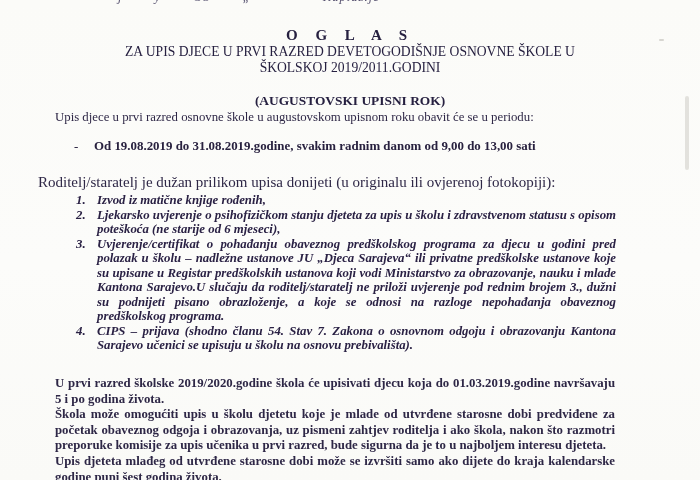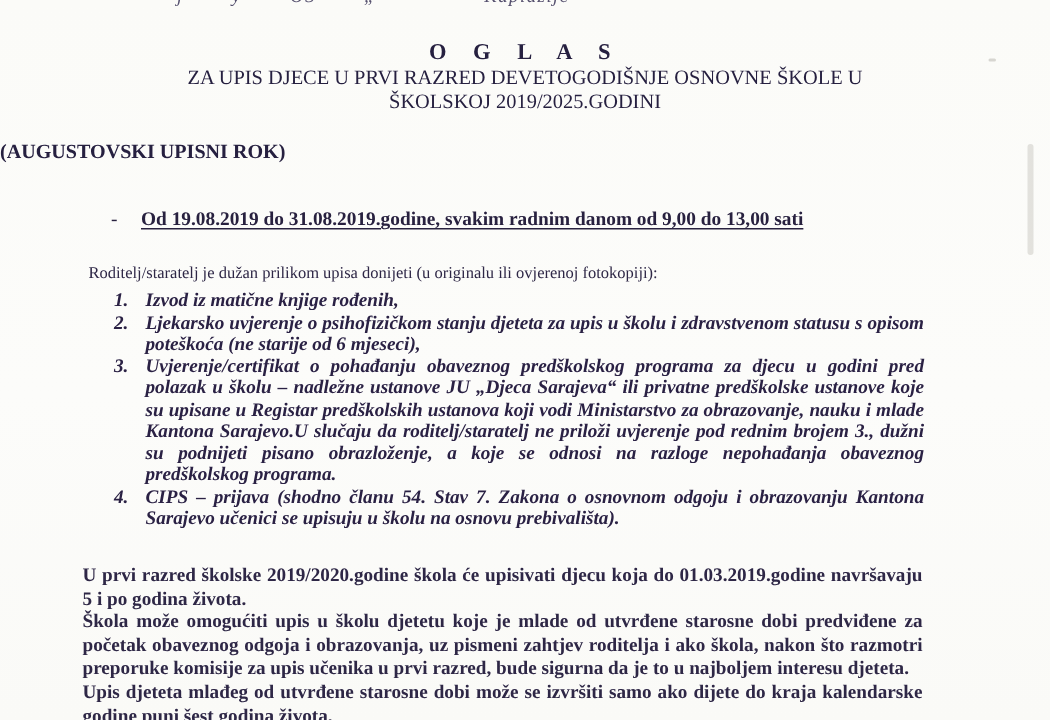--- a/index.html
+++ b/index.html
@@ -46,20 +46,21 @@
   .title-line {
     font-weight: normal;
     font-size: 13.6px;
     line-height: 15.5px;
   }
   .subtitle {
     position: absolute;
     top: 93px;
     left: 0;
     right: 0;
+    text-align: center;
     font-weight: bold;
     font-size: 13.4px;
     color: #262040;
   }
   .intro {
     position: absolute;
     top: 110px;
     left: 55px;
     right: 70px;
     margin: 0;
@@ -74,31 +75,30 @@
     font-size: 12.9px;
     font-weight: bold;
     color: #28213f;
   }
   .period-dash {
     display: inline-block;
     width: 20px;
     font-weight: normal;
   }
   .period-text {
-    text-decoration: underline;
     text-underline-offset: 2px;
     text-decoration-thickness: 1px;
   }
   .req-intro {
     position: absolute;
     top: 175px;
-    left: 59px;
+    left: 38px;
     right: 70px;
     margin: 0;
-    font-size: 11px;
+    font-size: 15px;
     line-height: 15px;
   }
   .req-list {
     position: absolute;
     top: 193px;
     left: 76px;
     width: 540px;
     font-weight: bold;
     font-style: italic;
     font-size: 12.8px;
@@ -153,25 +153,26 @@
 </head>
 <body>
 
 <div class="page">
 
   <div class="cutoff">j y OŠ „ “ Kapidžije</div>
 
   <div class="title-block">
     <div class="title-oglas">O G L A S</div>
     <div class="title-line">ZA UPIS DJECE U PRVI RAZRED DEVETOGODIŠNJE OSNOVNE ŠKOLE U</div>
-    <div class="title-line">ŠKOLSKOJ 2019/2025.GODINI</div>
+    <div class="title-line">ŠKOLSKOJ 2019/2011.GODINI</div>
   </div>
 
   <div class="subtitle">(AUGUSTOVSKI UPISNI ROK)</div>
 
+  <p class="intro">Upis djece u prvi razred osnovne škole u augustovskom upisnom roku obavit će se u periodu:</p>
 
   <div class="period">
     <span class="period-dash">-</span><span class="period-text">Od 19.08.2019 do 31.08.2019.godine, svakim radnim danom od 9,00 do 13,00 sati</span>
   </div>
 
   <p class="req-intro">Roditelj/staratelj je dužan prilikom upisa donijeti (u originalu ili ovjerenoj fotokopiji):</p>
 
   <div class="req-list">
     <div class="req-item">
       <span class="req-num">1.</span>

